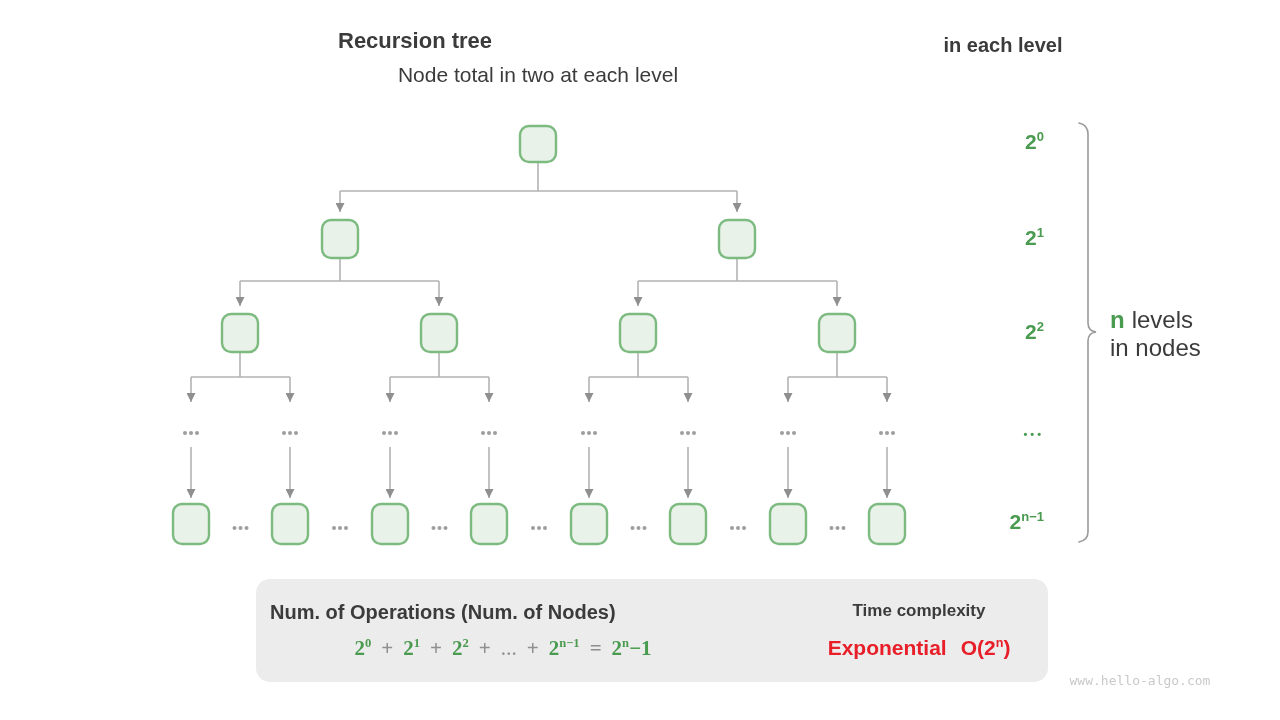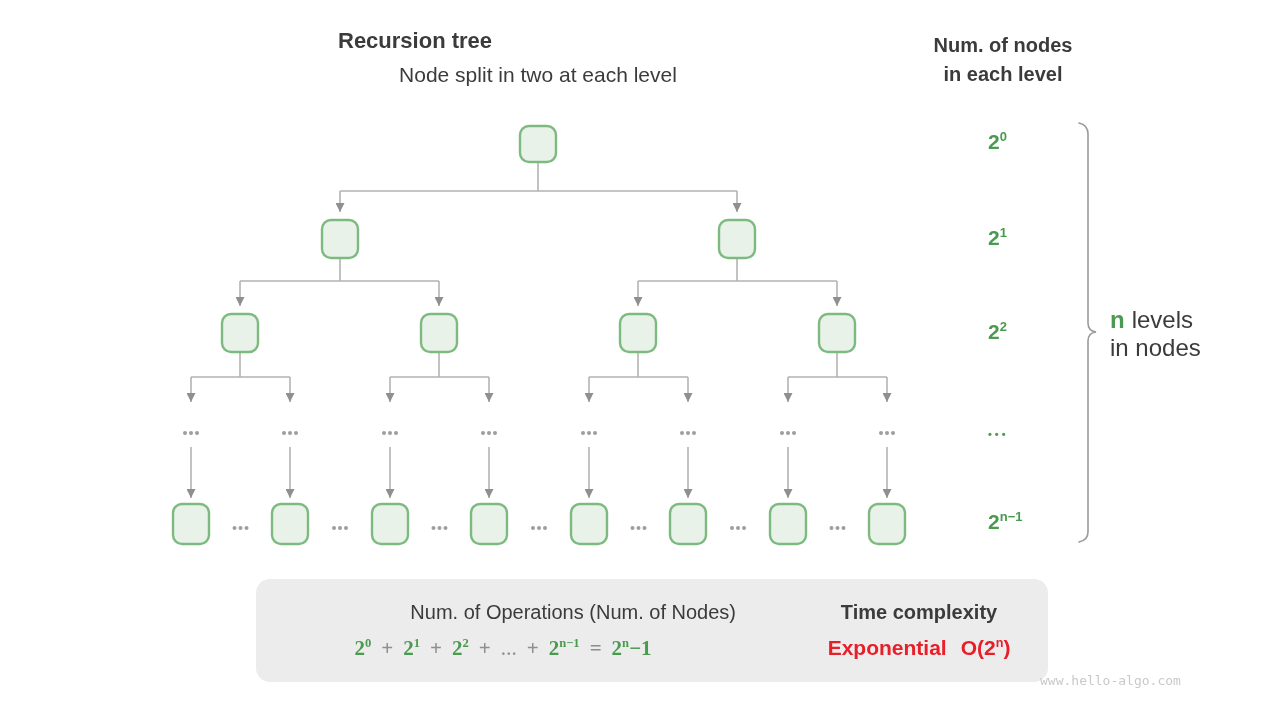--- a/index.html
+++ b/index.html
@@ -20,41 +20,41 @@
   .arw-head{fill:var(--arrow-gray);}
   .node{fill:var(--node-fill);stroke:var(--node-border);stroke-width:2.4;}
   .dot{fill:var(--dots-gray);}
   .brace{stroke:var(--brace);stroke-width:1.6;fill:none;stroke-linecap:round;}
   .bigarrow{fill:var(--big-arrow);}
 
   .title{left:338px;top:28px;width:400px;text-align:left;font-size:22px;font-weight:bold;}
   .subtitle{left:288px;top:63px;width:500px;text-align:center;font-size:21px;font-weight:400;}
   .right-header{left:898px;top:31px;width:210px;text-align:center;font-size:20px;font-weight:bold;line-height:29px;}
 
-  .lvl{left:988px;width:84px;height:28px;text-align:left;font-size:21px;font-weight:bold;color:var(--green);}
+  .lvl{left:960px;width:84px;height:28px;text-align:right;font-size:21px;font-weight:bold;color:var(--green);}
   .lvl sup{font-size:62%;}
   .lvl .dots{font-size:11px;letter-spacing:3px;position:relative;top:-4px;}
 
   .brace-label{left:1110px;top:306px;width:125px;text-align:left;font-size:24px;line-height:28px;color:var(--dark);}
   .brace-label .g{color:var(--green);font-weight:bold;margin-right:7px;}
 
   .summary-box{left:256px;top:579px;width:792px;height:103px;background:var(--box-bg);border-radius:14px;}
-  .box-left-title{left:270px;top:601px;width:466px;text-align:right;font-size:20px;font-weight:normal;}
+  .box-left-title{left:270px;top:601px;width:466px;text-align:left;font-size:20px;font-weight:bold;}
   .formula{left:270px;top:636px;width:466px;text-align:center;font-size:21px;font-weight:bold;font-family:Liberation Serif, serif;}
   .formula span{margin:0 5px;}
   .formula .g{color:var(--green);}
   .formula .op{color:var(--arrow-gray);}
   .formula .sm{font-size:16px;}
   .formula sup{font-size:60%;}
-  .box-right-title{left:795px;top:601px;width:248px;text-align:center;font-size:20px;font-weight:bold;}
+  .box-right-title{left:795px;top:601px;width:248px;text-align:center;font-size:17px;font-weight:bold;}
   .exponential{left:790px;top:636px;width:258px;text-align:center;font-size:21px;font-weight:bold;color:var(--red);}
   .exponential .word{margin-right:14px;}
   .exponential sup{font-size:60%;}
 
-  .watermark{left:1040px;top:673px;width:200px;text-align:left;font-size:13px;
+  .watermark{left:1040px;top:673px;width:200px;text-align:center;font-size:13px;
     font-family:"DejaVu Sans Mono",monospace;color:var(--watermark);}
 </style>
 </head>
 <body>
 
 <svg class="layer" width="1280" height="720" viewBox="0 0 1280 720">
   <defs>
     <marker id="arw" markerUnits="userSpaceOnUse" markerWidth="9" markerHeight="9" viewBox="0 0 9 9" refX="9" refY="4.5" orient="auto">
       <path class="arw-head" d="M0,0 L9,4.5 L0,9 Z"></path>
     </marker>
@@ -165,24 +165,23 @@
     <path class="brace" d="M1079,123 Q1088,125 1088,134 L1088,323 Q1088,331 1096,332
                            Q1088,333 1088,341 L1088,532 Q1088,540 1079,542"></path>
   </g>
 
   <g>
     <polygon class="bigarrow" points="745,628 768,628 768,616 791,635 768,654 768,642 745,642"></polygon>
   </g>
 </svg>
 
 <div class="abs title">Recursion tree</div>
-<div class="abs subtitle">Node split in two at each level</div>
+<div class="abs subtitle">Node total in two at each level</div>
 
 <div class="abs right-header">
-  <div>Num. of nodes</div>
   <div>in each level</div>
 </div>
 
 <div class="abs lvl" style="top:129px"><span>2<sup>0</sup></span></div>
 <div class="abs lvl" style="top:225px"><span>2<sup>1</sup></span></div>
 <div class="abs lvl" style="top:319px"><span>2<sup>2</sup></span></div>
 <div class="abs lvl" style="top:423px"><span class="dots">•••</span></div>
 <div class="abs lvl" style="top:509px"><span>2<sup>n−1</sup></span></div>
 
 <div class="abs brace-label">

